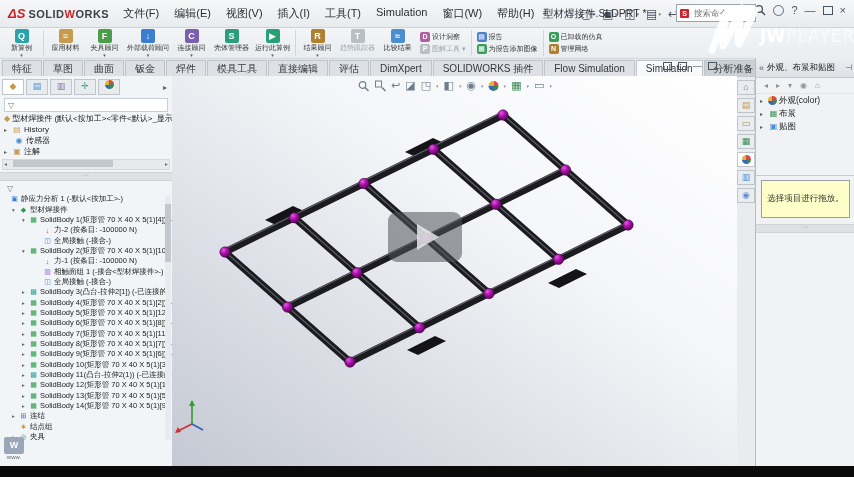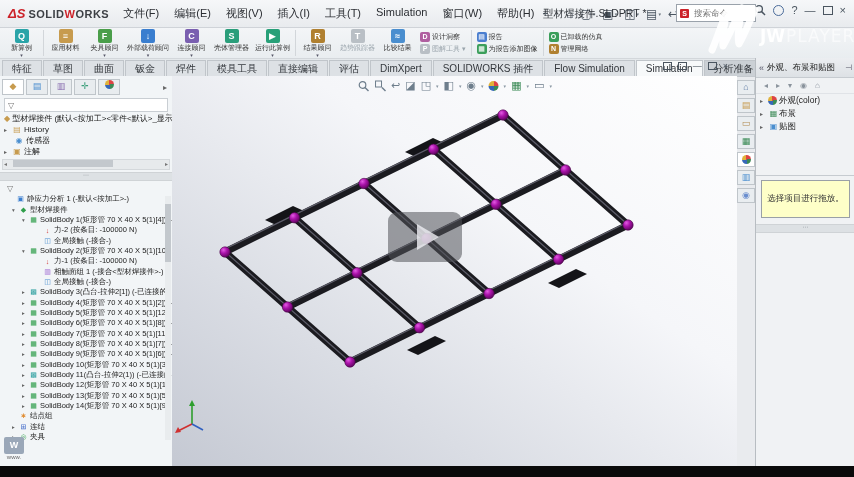--- a/index.html
+++ b/index.html
@@ -78,21 +78,21 @@
   .fm-hscroll{position:relative;height:9px;margin:2px 2px 0;background:#e7eaec;border:1px solid #d4d8db;}
   .fm-hscroll .thumb{position:absolute;left:10px;top:0;width:100px;height:7px;background:#c3c8cd;}
   .fm-hscroll .ar{position:absolute;top:0;font-size:6px;color:#777;line-height:8px;}
   .splitter{height:7px;margin:2px 0;background:#dde1e4;border-top:1px solid #cfd3d6;
     border-bottom:1px solid #cfd3d6;text-align:center;font-size:6px;line-height:5px;color:#8a9096;}
   
   .sr{height:10.35px;display:flex;align-items:center;font-size:7.5px;color:#222;
     white-space:nowrap;overflow:hidden;}
   .sr .exp{width:7px;font-size:5.5px;color:#666;flex:0 0 auto;}
   .sr .ti{width:9px;font-size:7px;margin-right:2px;text-align:center;flex:0 0 auto;font-weight:bold;}
-  .l0{padding-left:9px;} .l1{padding-left:12px;} .l2{padding-left:22px;} .l3{padding-left:36px;}
+  .l0{padding-left:3px;} .l1{padding-left:12px;} .l2{padding-left:22px;} .l3{padding-left:36px;}
   .c-study{color:#3a7ecf;} .c-part{color:#2e9e4a;} .c-body{color:#2e9e4a;} .c-body2{color:#2a9e9e;}
   .c-force{color:#d03030;} .c-contact{color:#4a8ecf;} .c-cset{color:#9a5fd0;}
   .c-joint{color:#e08a2e;} .c-conn{color:#5a7ecf;} .c-fix{color:#2e9e4a;}
   .sim-vscroll{position:absolute;right:1px;top:120px;width:6px;height:244px;background:#e9ecee;}
   .sim-vscroll .thumb{position:absolute;left:0;top:8px;width:6px;height:58px;background:#c3c8cd;}
   .fm-upar{position:absolute;right:2px;top:36px;font-size:6px;color:#777;}
   
   .viewport{position:absolute;left:172px;top:76px;width:565px;height:390px;
     background:linear-gradient(215deg,#ffffff 0%,#f5f6f9 38%,#dadde4 72%,#c5c9d3 100%);overflow:hidden;}
   .hud{position:absolute;left:50%;top:3px;transform:translateX(-50%);display:flex;
@@ -449,28 +449,28 @@
           <span class="exp">▸</span>
           <span class="ti c-body">▦</span>
           <span>SolidBody 13(矩形管 70 X 40 X 5(1)[5]) (-已</span>
         </div>
       <div class="sr l2">
           <span class="exp">▸</span>
           <span class="ti c-body">▦</span>
           <span>SolidBody 14(矩形管 70 X 40 X 5(1)[9]) (-已</span>
         </div>
       <div class="sr l1">
+          <span class="exp">▸</span>
+          <span class="ti c-conn">⊞</span>
+          <span>连结</span>
+        </div>
+      <div class="sr l1">
           <span class="exp"></span>
           <span class="ti c-joint">∗</span>
           <span>结点组</span>
-        </div>
-      <div class="sr l1">
-          <span class="exp">▸</span>
-          <span class="ti c-conn">⊞</span>
-          <span>连结</span>
         </div>
       <div class="sr l1">
           <span class="exp">▸</span>
           <span class="ti c-fix">◎</span>
           <span>夹具</span>
         </div>
     </div>
     <div class="sim-vscroll">
       <div class="thumb"></div>
     </div>

